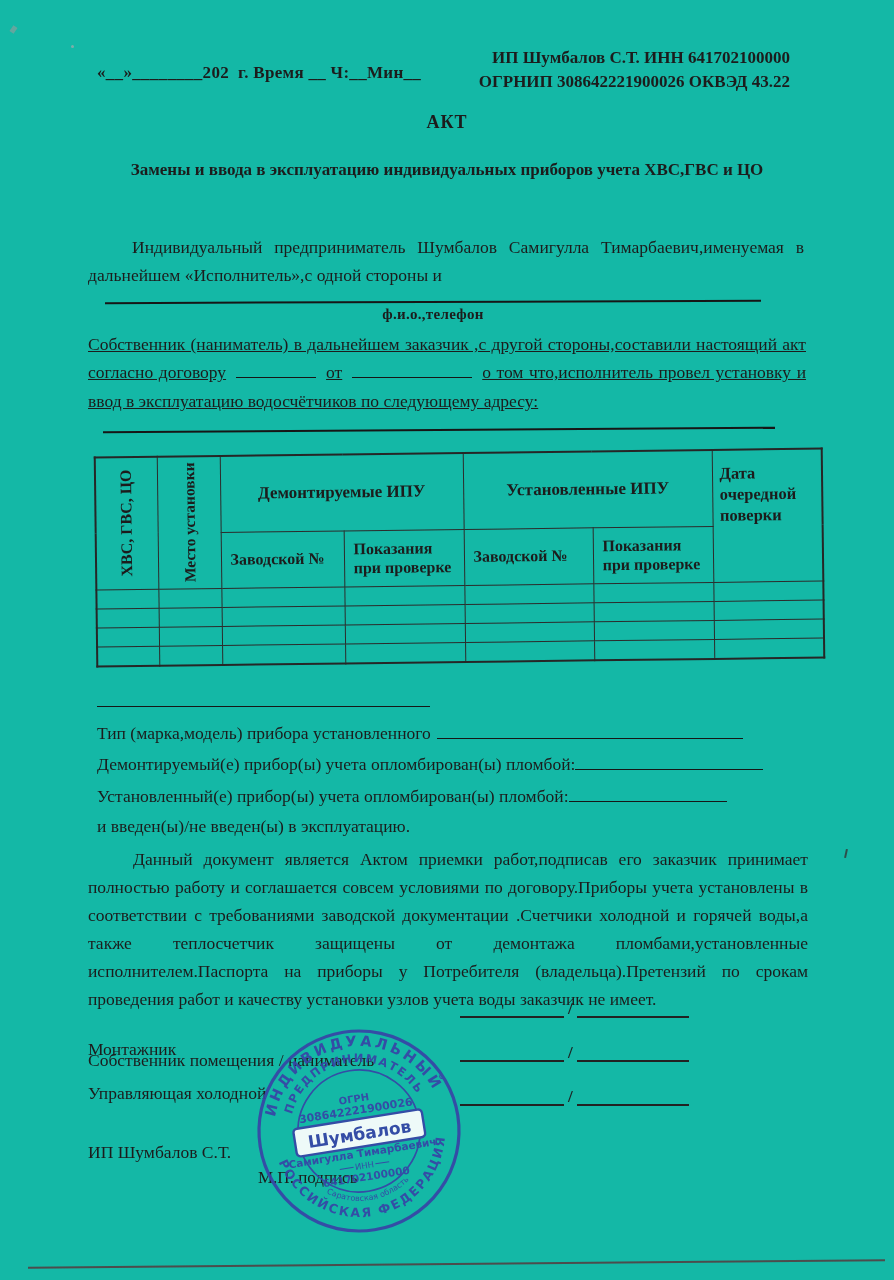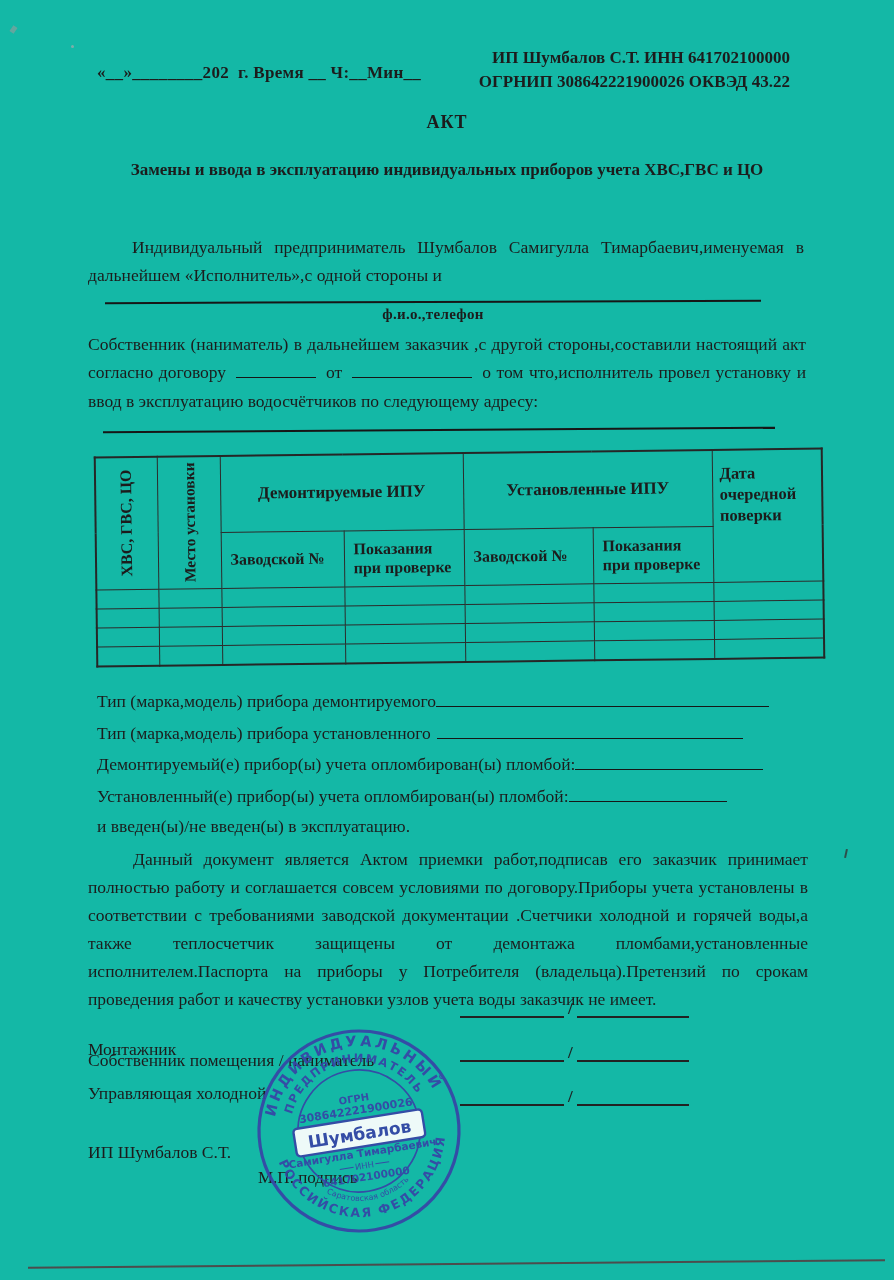--- a/index.html
+++ b/index.html
@@ -19,21 +19,21 @@
   .company-block{left:452px;top:46px;width:338px;text-align:right;font-size:17px;font-weight:bold;line-height:1.42;}
 
   .doc-title{left:0;right:0;top:112px;text-align:center;font-size:18px;font-weight:bold;letter-spacing:1px;}
   .doc-subtitle{left:60px;width:774px;top:160px;text-align:center;font-size:17px;font-weight:bold;}
 
   .intro{left:88px;top:233px;width:716px;font-size:17.5px;line-height:1.6;text-align:justify;text-indent:44px;}
 
   .fio-rule{left:105px;top:301px;width:656px;border-top:2.2px solid #161616;transform:rotate(-.2deg);}
   .fio-caption{left:105px;top:306px;width:656px;text-align:center;font-size:15px;font-weight:bold;letter-spacing:.3px;}
 
-  .agreement{left:88px;top:330px;width:718px;font-size:17.5px;line-height:1.62;text-align:justify;}
+  .agreement{left:88px;top:330px;width:718px;font-size:17.5px;line-height:1.62;text-align:justify;text-decoration:underline;}
   .blank{display:inline-block;border-bottom:1.8px solid #161616;height:.95em;vertical-align:baseline;}
   .bl-contract{width:80px;margin:0 10px;}
   .bl-date{width:120px;margin:0 10px;}
 
   .addr-rule{left:103px;top:429px;width:672px;border-top:2.2px solid #161616;transform:rotate(-.4deg);}
 
   
   .meter-table{left:95px;top:452px;transform:rotate(-.7deg);}
   table.grid{border-collapse:collapse;table-layout:fixed;width:727px;}
   table.grid th, table.grid td{border:1.6px solid #2c2c2c;padding:0;font-family:"Liberation Serif",serif;}
@@ -162,21 +162,21 @@
             <td>&nbsp;</td>
             <td>&nbsp;</td>
             <td>&nbsp;</td>
             <td>&nbsp;</td>
             <td>&nbsp;</td>
           </tr>
         </tbody>
     </table>
   </div>
 
-  <div class="abs fill-row f0"><span>Тип (марка,модель) прибора демонтируемого</span><span class="blank bl-f0"></span></div>
+  <div class="abs fill-row f0"><span class="blank bl-f0"></span></div>
   <div class="abs fill-row f1"><span>Тип (марка,модель) прибора установленного</span><span class="blank bl-f1"></span></div>
   <div class="abs fill-row f2"><span>Демонтируемый(е) прибор(ы) учета  опломбирован(ы) пломбой:</span><span class="blank bl-f2"></span></div>
   <div class="abs fill-row f3"><span>Установленный(е) прибор(ы) учета  опломбирован(ы) пломбой:</span><span class="blank bl-f3"></span></div>
   <div class="abs fill-row f4"><span>и введен(ы)/не введен(ы) в эксплуатацию.</span></div>
 
   <div class="abs acceptance">Данный документ является Актом приемки работ,подписав его заказчик принимает полностью работу и соглашается совсем условиями по договору.Приборы учета установлены в соответствии с требованиями заводской документации .Счетчики холодной и горячей воды,а также теплосчетчик защищены от демонтажа пломбами,установленные исполнителем.Паспорта на приборы у Потребителя (владельца).Претензий по срокам проведения работ и качеству установки узлов учета воды заказчик не имеет.</div>
 
   <div class="abs sig-label s0">Собственник помещения / наниматель</div>
   <div class="abs sig-lines l0"><span class="sig-seg1"></span><span class="sig-slash">/</span><span class="sig-seg2"></span></div>
 

